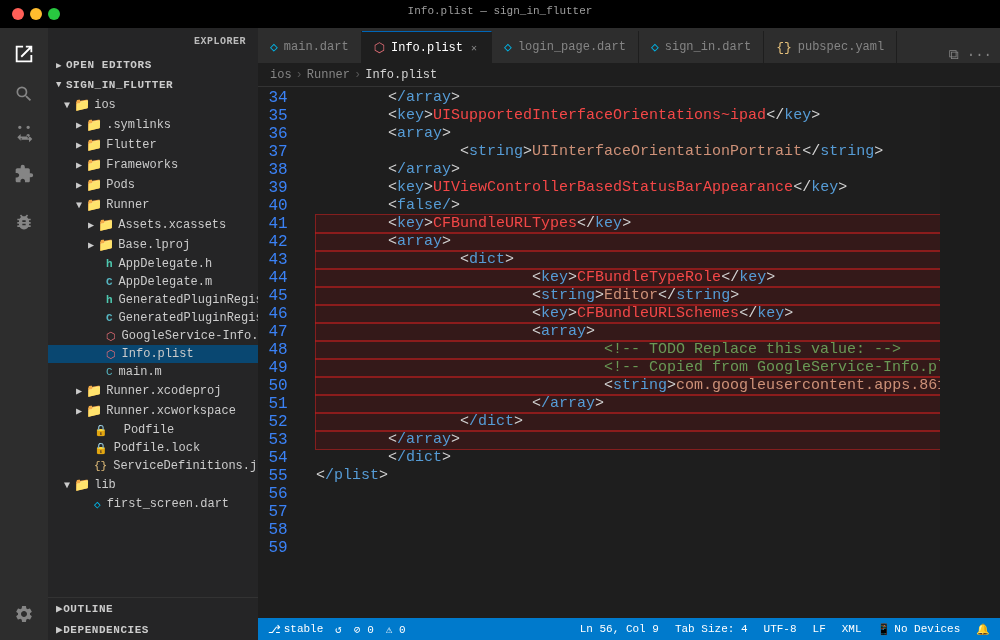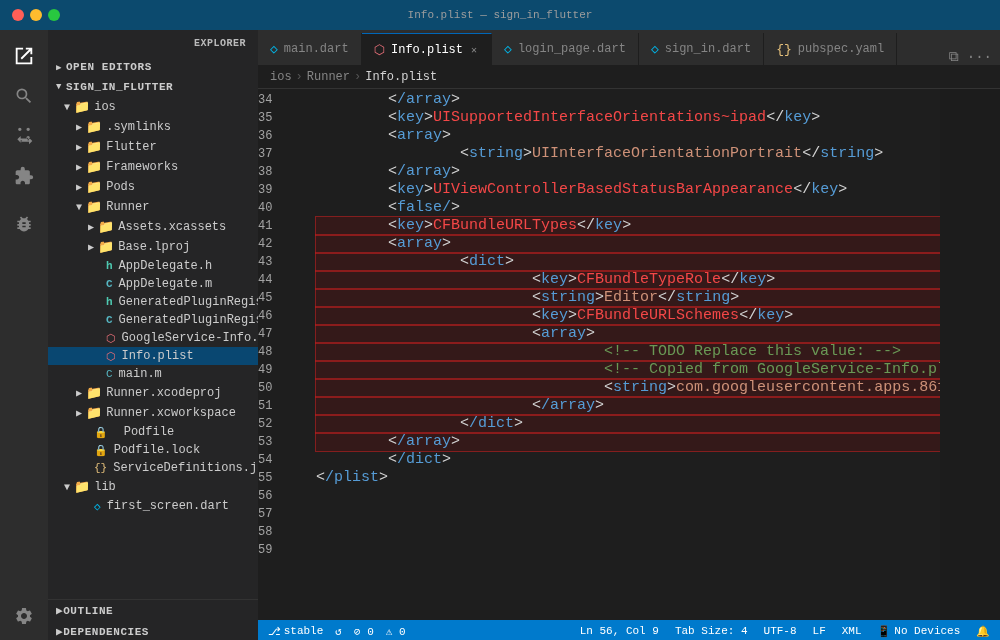--- a/index.html
+++ b/index.html
@@ -9,24 +9,23 @@
       background: #1e1e1e;
       font-family: 'Menlo', 'Monaco', 'Courier New', monospace;
       font-size: 12px;
       color: #d4d4d4;
       overflow: hidden;
     }
 
     
     .title-bar {
       height: 28px;
-      background: #0c4a6e;
-      display: flex;
-      align-items: center;
-      padding: 15px 12px;
+      background: #000000;
+      display: flex;
+      padding: 5px 12px;
       position: relative;
     }
     .traffic-lights {
       display: flex;
       gap: 6px;
       align-items: center;
     }
     .traffic-light {
       width: 12px;
       height: 12px;
@@ -233,25 +232,25 @@
     .code-editor {
       flex: 1;
       display: flex;
       background: #1e1e1e;
       overflow: hidden;
       position: relative;
     }
     .line-numbers {
       width: 50px;
       background: #1e1e1e;
-      color: #a3a3a3;
-      text-align: left;
+      color: #3b82f6;
+      text-align: center;
       padding-right: 10px;
       padding-top: 0;
-      font-size: 12px;
+      font-size: 16px;
       line-height: 18px;
       user-select: none;
       flex-shrink: 0;
       padding-top: 2px;
     }
     .code-content {
       flex: 1;
       overflow: auto;
       padding-left: 8px;
       padding-top: 2px;

